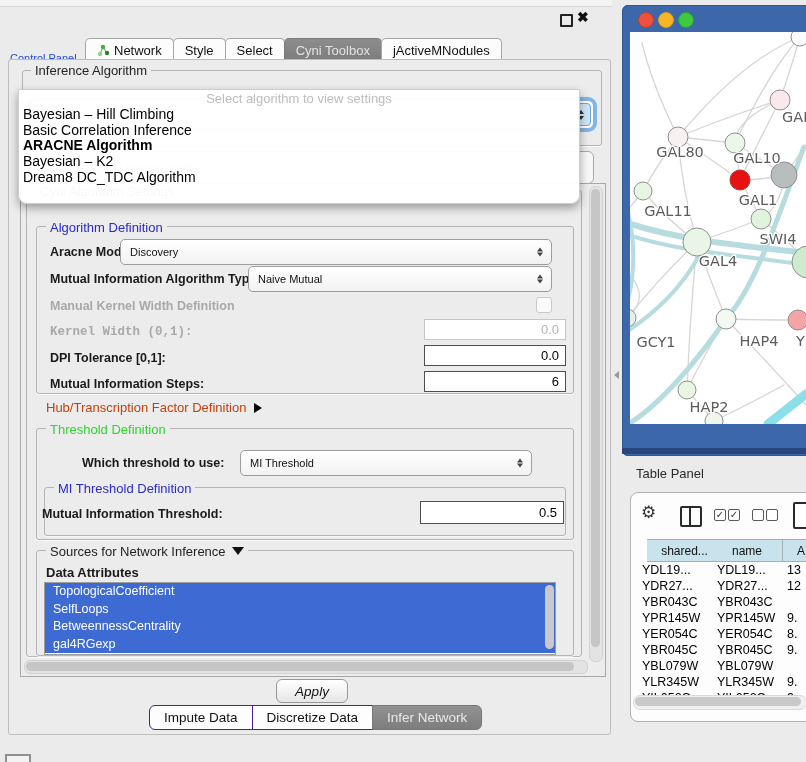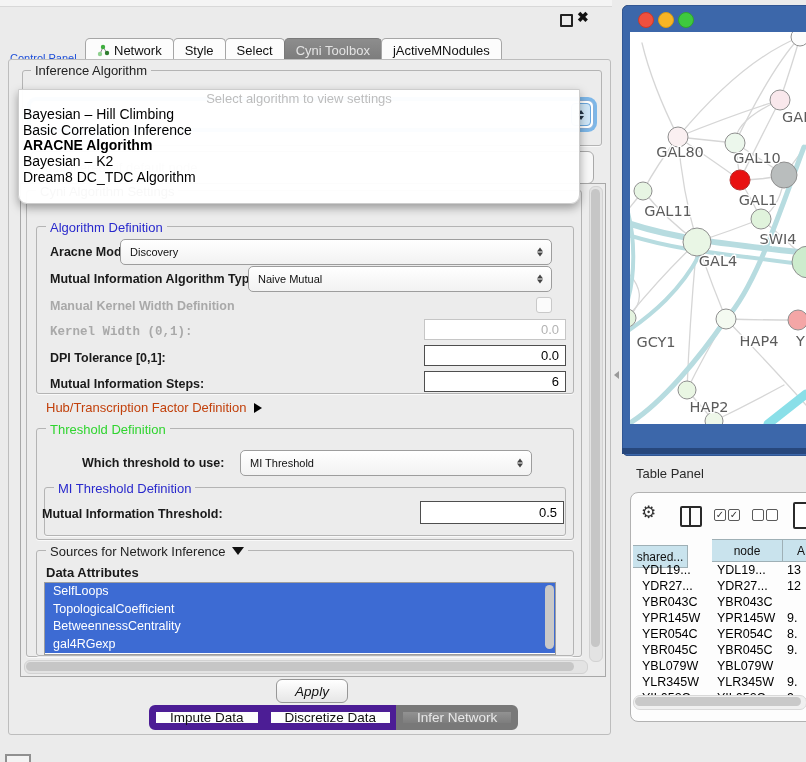--- a/index.html
+++ b/index.html
@@ -70,21 +70,21 @@
   .attr-list{left:44px;top:582px;width:510px;height:71px;background:#fff;border:1px solid #9e9e9e;overflow:hidden;}
   .attr-item{height:17.5px;line-height:17.5px;padding-left:8px;font-size:12.5px;color:#fff;background:#3d6bd3;cursor:pointer;}
   .attr-scroll{position:absolute;right:1px;top:2px;width:9px;height:64px;background:#c9c9c9;border-radius:5px;}
 
   .apply{left:276px;top:679px;width:70px;height:22px;background:linear-gradient(#ffffff,#e6e6e6);
      border:1px solid #979797;border-radius:6px;font-size:13.5px;color:#111;
      display:flex;align-items:center;justify-content:center;cursor:pointer;font-style:italic;}
 
   .btabs{left:150px;top:705px;height:25px;display:flex;}
   .btab{display:flex;align-items:center;padding:0 14px;font-size:13.5px;color:#111;background:#fdfdfd;
-     border:7px solid #4c1d95;margin-left:-1px;cursor:pointer;white-space:nowrap;}
+     border:1px solid #4c1d95;margin-left:-1px;cursor:pointer;white-space:nowrap;}
   .btab:first-child{border-radius:6px 0 0 6px;}
   .btab:last-child{border-radius:0 6px 6px 0;}
   .btab.sel{background:linear-gradient(#929292,#7d7d7d);color:#e8e8e8;border-color:#787878;}
   .corner-icon{left:5px;top:754px;width:22px;height:14px;border:2px solid #909090;background:#f3f3f3;}
 
   .split-arrow{left:614px;top:371px;width:0;height:0;border-top:4px solid transparent;border-bottom:4px solid transparent;
      border-right:5px solid #9a9a9a;cursor:pointer;}
 
   
   .tp-title{left:636px;top:466px;font-size:13px;color:#2a2a2a;}
@@ -225,22 +225,22 @@
   <span class="abs lbl" style="left:42px;top:507px;">Mutual Information Threshold:</span>
   <div class="abs field" style="left:420px;top:501px;width:144px;height:23px;">0.5</div>
 
   <div class="abs gb" style="left:36px;top:550px;width:536px;height:104px;"></div>
   <span class="abs gb-chip dark" style="left:46px;top:544px;">
     <span>Sources for Network Inference</span><span class="arrow-down"></span>
   </span>
   <span class="abs lbl" style="left:46px;top:565px;font-size:13px;">Data Attributes</span>
 
   <div class="abs attr-list">
+    <div class="attr-item">TopologicalCoefficient</div>
     <div class="attr-item">SelfLoops</div>
-    <div class="attr-item">TopologicalCoefficient</div>
     <div class="attr-item">BetweennessCentrality</div>
     <div class="attr-item">gal4RGexp</div>
     <div class="attr-scroll"></div>
   </div>
 
   <div class="abs vscroll"></div>
   <div class="abs vthumb"></div>
   <div class="abs hscroll"></div>
   <div class="abs hthumb"></div>
 
@@ -343,22 +343,22 @@
 
   <div class="abs tp-card">
     <span class="tp-gear">⚙</span>
     <span class="tp-cols"></span>
     <span class="cb" style="left:83px;top:16px;">✓</span>
     <span class="cb" style="left:97px;top:16px;">✓</span>
     <span class="cb" style="left:121px;top:16px;"></span>
     <span class="cb" style="left:135px;top:16px;"></span>
     <span class="tp-part"></span>
 
-    <div class="thead" style="left:2px;width:55px;margin-top:6px;">shared...</div>
-    <div class="thead" style="left:81px;width:71px;">node</div>
+    <div class="thead" style="left:16px;width:76px;">shared...</div>
+    <div class="thead" style="left:81px;width:71px;">name</div>
     <div class="thead" style="left:152px;width:40px;justify-content:flex-start;padding-left:14px;">A</div>
 
     <div class="tbody">
         <div class="trow">
           <div class="tcell c0">YDL19...</div>
           <div class="tcell c1">YDL19...</div>
           <div class="tcell c2">13</div>
         </div>
         <div class="trow">
           <div class="tcell c0">YDR27...</div>

